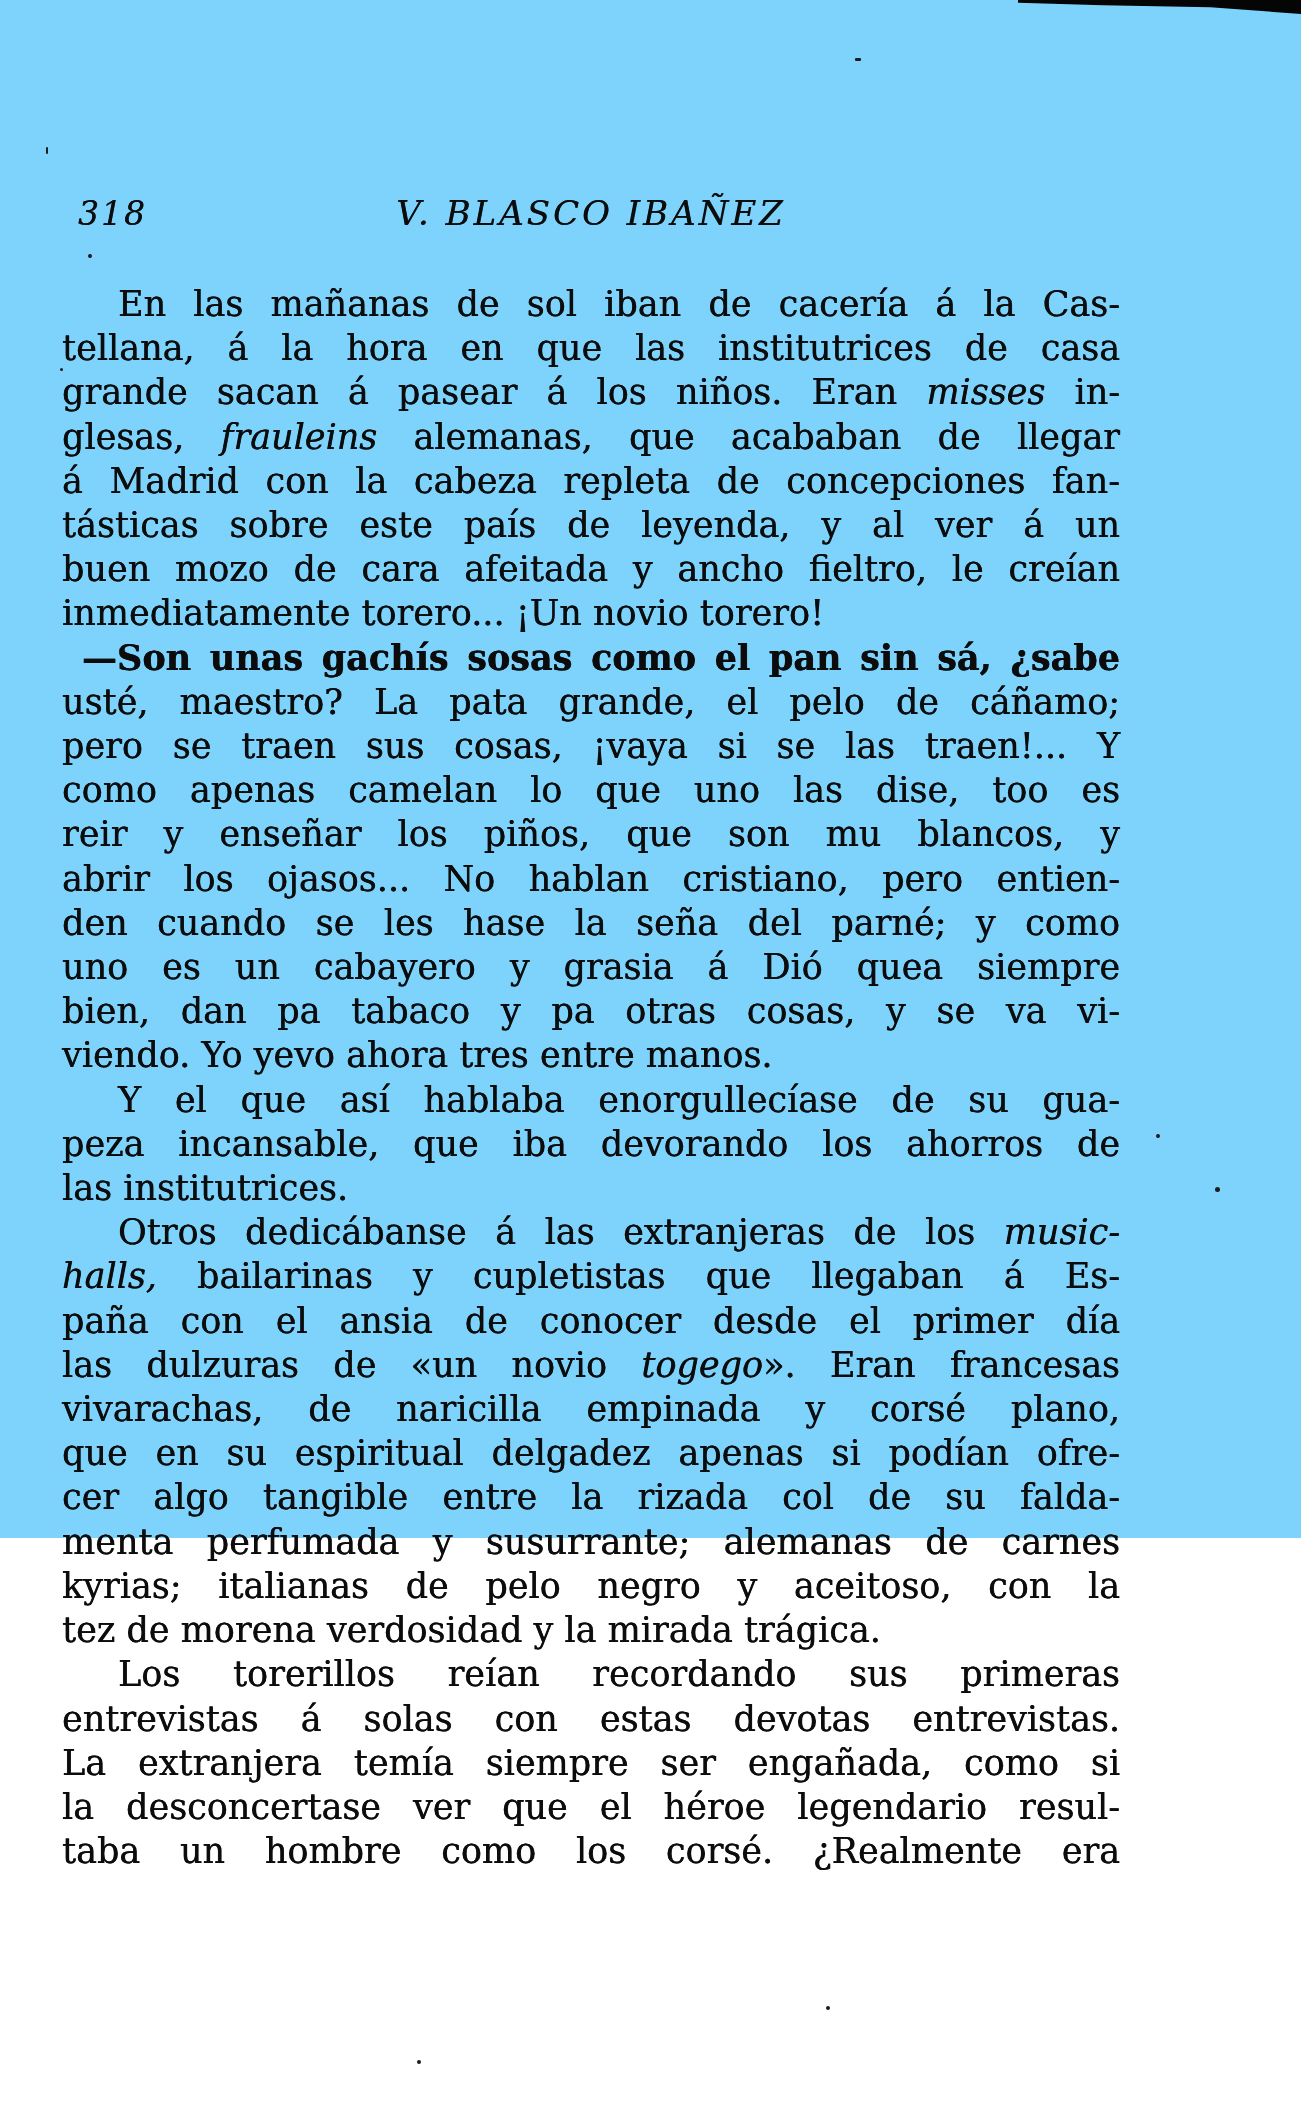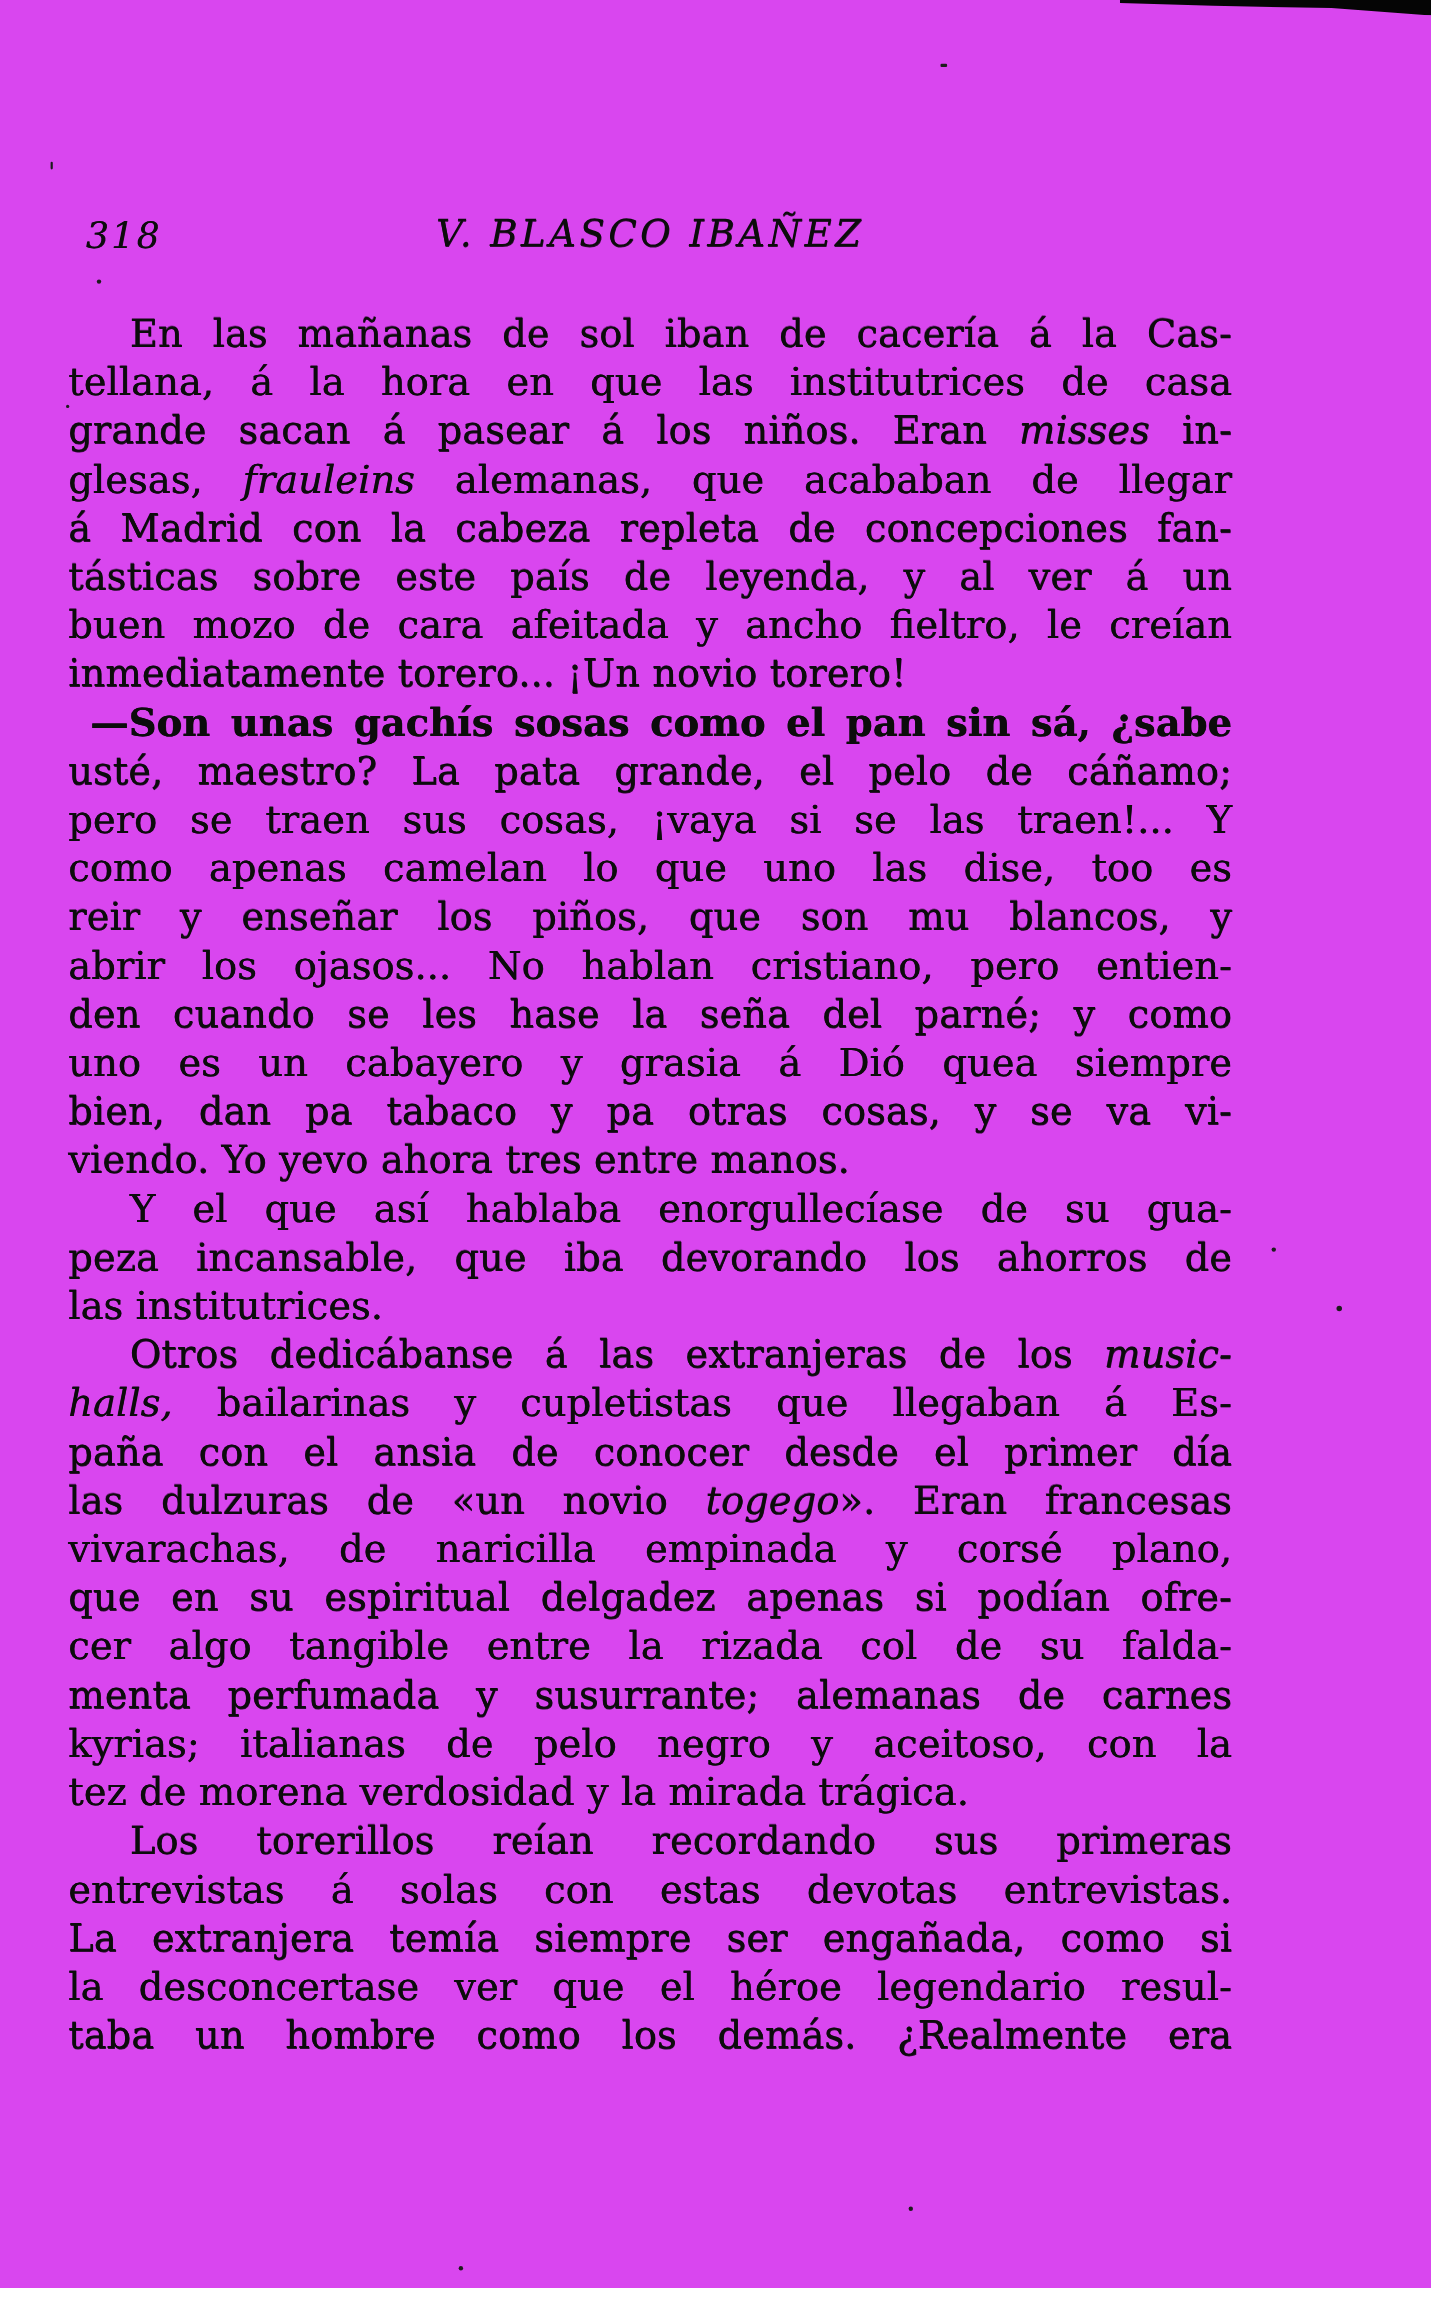--- a/index.html
+++ b/index.html
@@ -5,22 +5,22 @@
   html, body { margin: 0; padding: 0; }
   body {
     width: 1301px; height: 2110px;
     background: #ffffff;
     font-family: "DejaVu Serif", "Liberation Serif", serif;
     color: #0c0c0c;
     overflow: hidden;
   }
   .scan-page {
     position: relative;
-    width: 1301px; height: 2080px;
-    background: #d946ef;
+    width: 1301px; height: 1538px;
+    background: #7dd3fc;
   }
   
   .header {
     position: absolute;
     left: 62px; top: 192px; width: 1058px;
     text-align: center;
     font-style: italic;
     font-size: 34px;
     letter-spacing: 3px;
     line-height: 42px;
@@ -120,16 +120,16 @@
       <div class="line"><span>vivarachas, de naricilla empinada y corsé plano,</span></div>
       <div class="line"><span>que en su espiritual delgadez apenas si podían ofre-</span></div>
       <div class="line"><span>cer algo tangible entre la rizada col de su falda-</span></div>
       <div class="line"><span>menta perfumada y susurrante; alemanas de carnes</span></div>
       <div class="line"><span>kyrias; italianas de pelo negro y aceitoso, con la</span></div>
       <div class="line end"><span>tez de morena verdosidad y la mirada trágica.</span></div>
       <div class="line indent-paragraph"><span>Los torerillos reían recordando sus primeras</span></div>
       <div class="line"><span>entrevistas á solas con estas devotas entrevistas.</span></div>
       <div class="line"><span>La extranjera temía siempre ser engañada, como si</span></div>
       <div class="line"><span>la desconcertase ver que el héroe legendario resul-</span></div>
-      <div class="line"><span>taba un hombre como los demás. ¿Realmente era</span></div>
+      <div class="line"><span>taba un hombre como los corsé. ¿Realmente era</span></div>
     </div>
 
 </div>
 
 </body></html>

